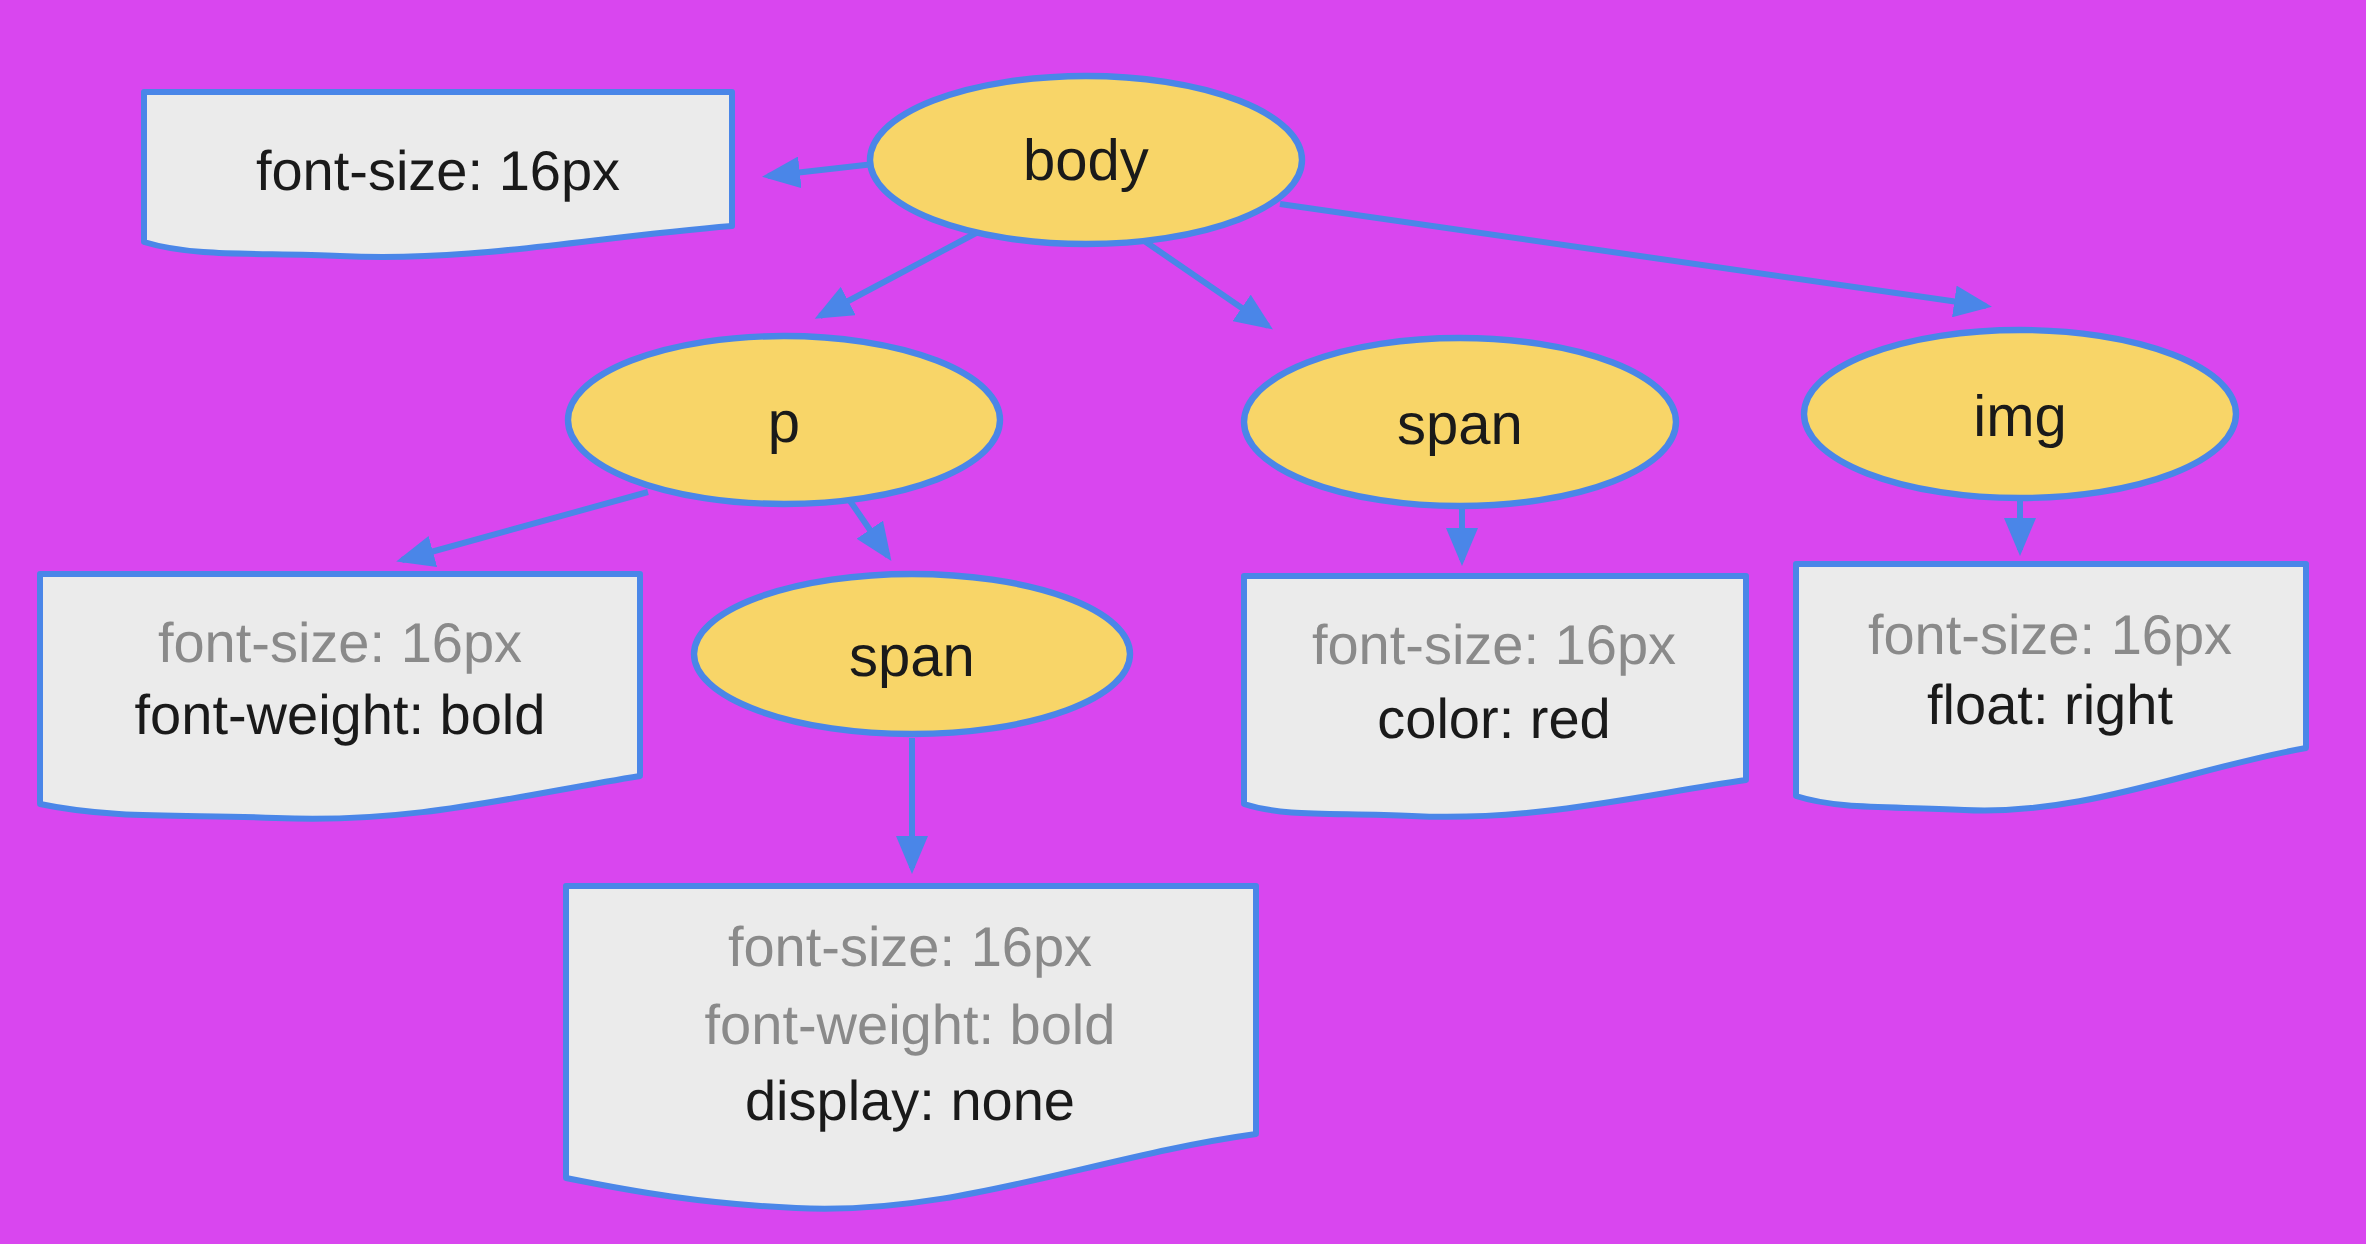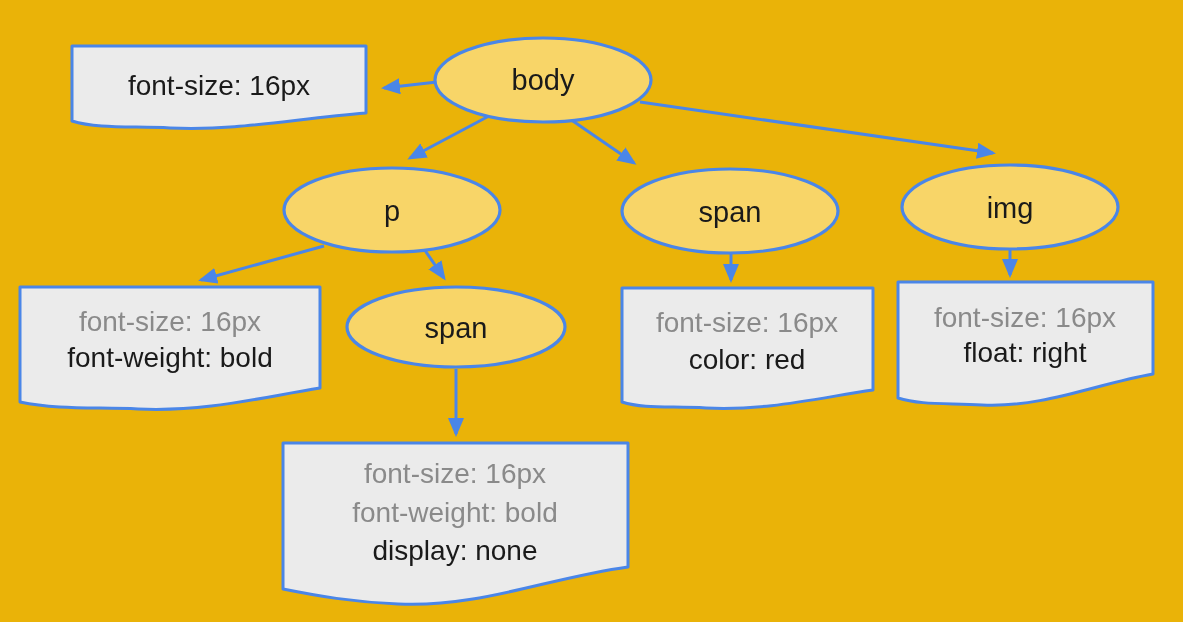--- a/index.html
+++ b/index.html
@@ -4,21 +4,21 @@
 <style>
   html, body {
     margin: 0;
     padding: 0;
     background: #ffffff;
   }
   .stage {
     position: relative;
     width: 1183px;
     height: 622px;
-    background: #eab308;
+    background: #d946ef;
     overflow: hidden;
     font-family: "Liberation Sans", sans-serif;
   }
   svg { display: block; }
 
   .edge {
     fill: none;
     stroke: #4a86e8;
     stroke-width: 3;
   }

